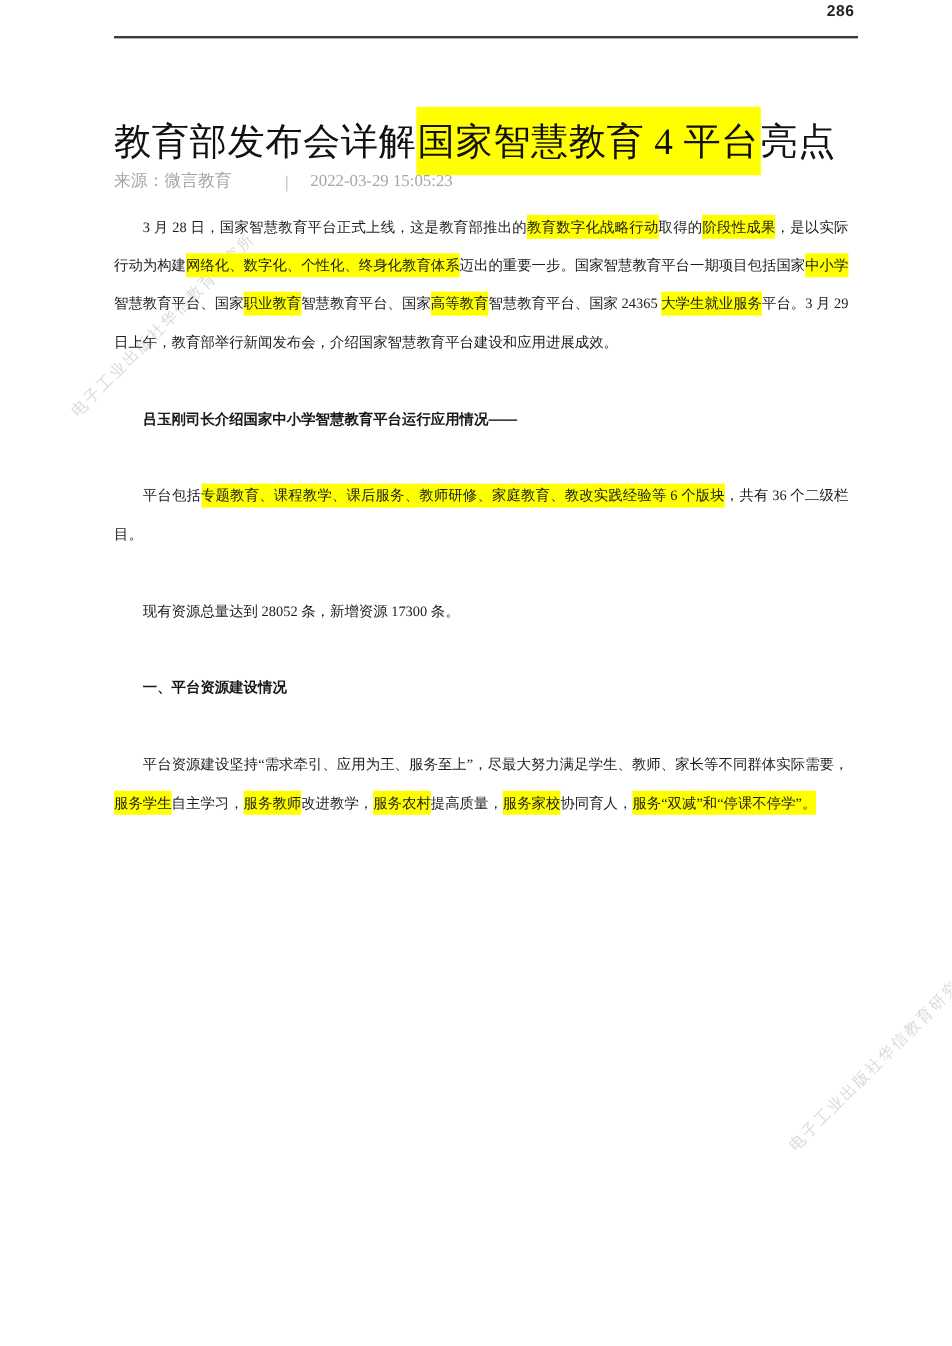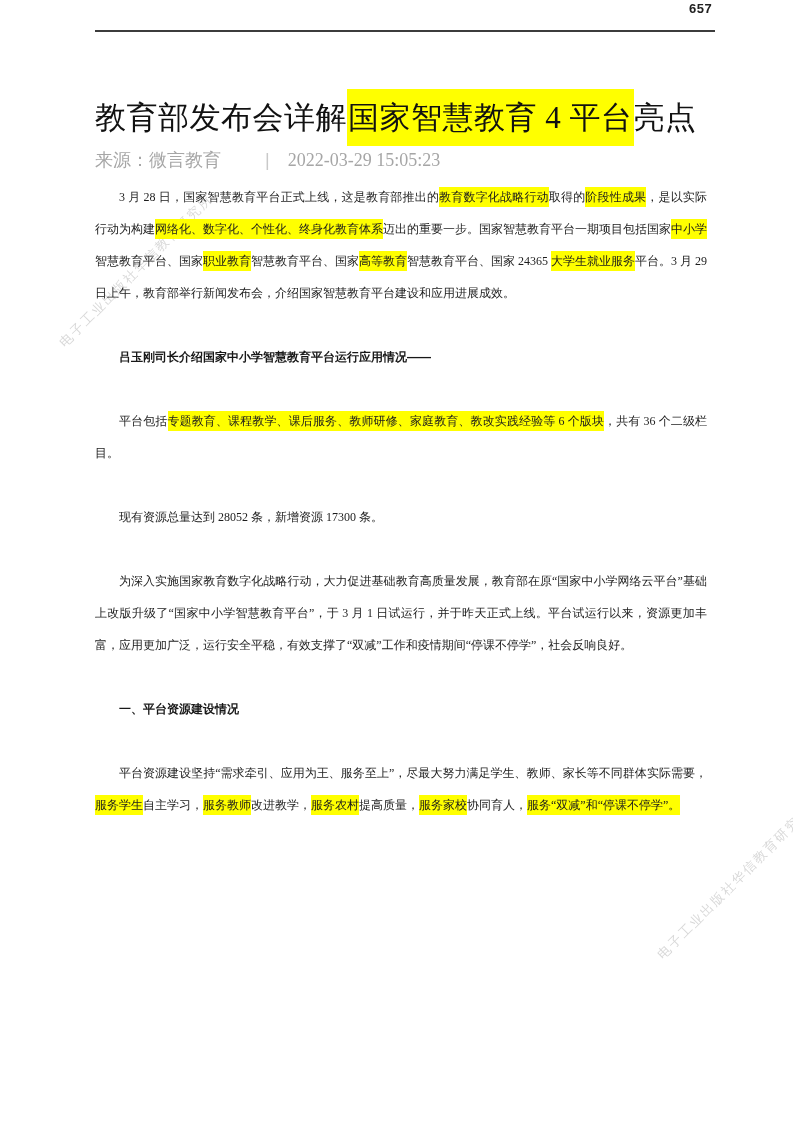--- a/index.html
+++ b/index.html
@@ -65,23 +65,23 @@
     font-weight: 400;
     line-height: 46px;
     color: #111111;
     letter-spacing: 0.5px;
     white-space: nowrap;
   }
   .article-title mark { padding: 11px 1px; }
   .meta {
     display: flex;
     align-items: center;
-    margin-top: 10px;
+    margin-top: 2px;
     line-height: 18px;
-    font-size: 18px;
+    font-size: 14px;
     color: var(--meta);
   }
   .meta .sep {
     margin-left: 44px;
     margin-right: 18px;
     color: #c9c9c9;
     font-family: "Liberation Sans", "DejaVu Sans", sans-serif;
     font-weight: 300;
   }
   .article-body { margin-top: 12px; }
@@ -102,21 +102,21 @@
     background: var(--hl);
     color: inherit;
     padding: 3px 0;
   }
 </style>
 </head>
 <body>
 
 <div class="page">
 
-  <div class="page-number">657</div>
+  <div class="page-number">286</div>
 
   <div class="top-rule"></div>
 
   <div class="watermark wm-left">电子工业出版社华信教育研究所</div>
 
   <div class="watermark wm-right">电子工业出版社华信教育研究所</div>
 
   <div class="article">
 
     <h1 class="article-title"><span>教育部发布会详解</span><mark>国家智慧教育 4 平台</mark><span>亮点</span></h1>
@@ -125,19 +125,18 @@
       <span class="source">来源：微言教育</span>
       <span class="sep">|</span>
       <span class="datetime">2022-03-29 15:05:23</span>
     </div>
 
     <div class="article-body">
         <p class="para body"><span>3 月 28 日，国家智慧教育平台正式上线，这是教育部推出的</span><mark>教育数字化战略行动</mark><span>取得的</span><mark>阶段性成果</mark><span>，是以实际行动为构建</span><mark>网络化、数字化、个性化、终身化教育体系</mark><span>迈出的重要一步。国家智慧教育平台一期项目包括国家</span><mark>中小学</mark><span>智慧教育平台、国家</span><mark>职业教育</mark><span>智慧教育平台、国家</span><mark>高等教育</mark><span>智慧教育平台、国家 24365 </span><mark>大学生就业服务</mark><span>平台。3 月 29 日上午，教育部举行新闻发布会，介绍国家智慧教育平台建设和应用进展成效。</span></p>
         <p class="para subheading"><span>吕玉刚司长介绍国家中小学智慧教育平台运行应用情况——</span></p>
         <p class="para body"><span>平台包括</span><mark>专题教育、课程教学、课后服务、教师研修、家庭教育、教改实践经验等 6 个版块</mark><span>，共有 36 个二级栏目。</span></p>
         <p class="para body"><span>现有资源总量达到 28052 条，新增资源 17300 条。</span></p>
-        <p class="para body"><span>为深入实施国家教育数字化战略行动，大力促进基础教育高质量发展，教育部在原“国家中小学网络云平台”基础上改版升级了“国家中小学智慧教育平台”，于 3 月 1 日试运行，并于昨天正式上线。平台试运行以来，资源更加丰富，应用更加广泛，运行安全平稳，有效支撑了“双减”工作和疫情期间“停课不停学”，社会反响良好。</span></p>
         <p class="para subheading"><span>一、平台资源建设情况</span></p>
         <p class="para body"><span>平台资源建设坚持“需求牵引、应用为王、服务至上”，尽最大努力满足学生、教师、家长等不同群体实际需要，</span><mark>服务学生</mark><span>自主学习，</span><mark>服务教师</mark><span>改进教学，</span><mark>服务农村</mark><span>提高质量，</span><mark>服务家校</mark><span>协同育人，</span><mark>服务“双减”和“停课不停学”。</mark></p>
       </div>
 
   </div>
 </div>
 
 </body></html>

